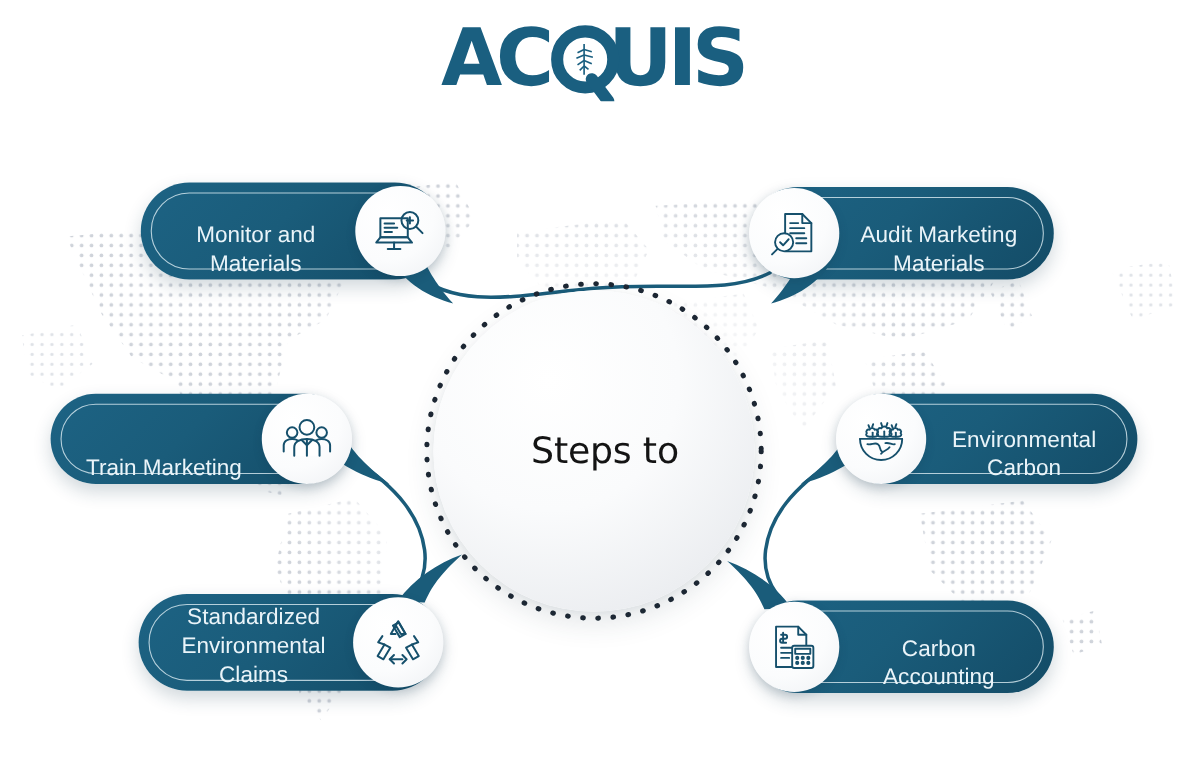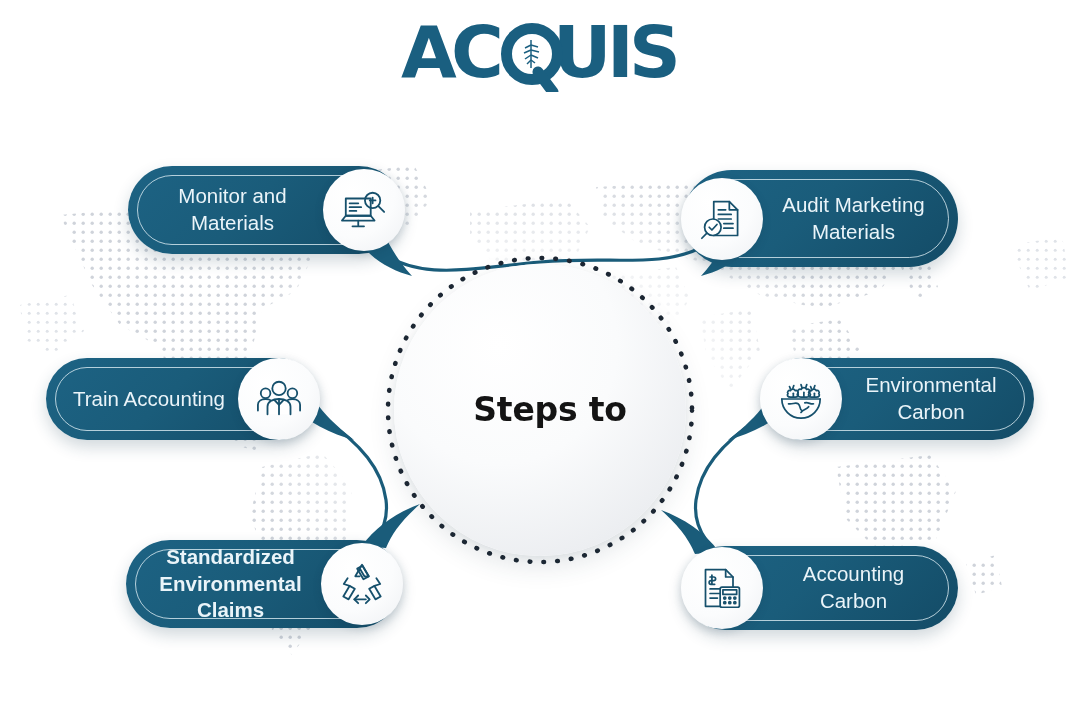--- a/index.html
+++ b/index.html
@@ -56,21 +56,21 @@
     position: absolute; left: 0; top: 0;
     width: 292px; height: 292px;
     border-radius: 50%;
     background: radial-gradient(circle at 36% 28%, #ffffff 0%, #fafbfc 42%, #eceef1 78%, #e2e5e9 100%);
     box-shadow: 0 10px 26px rgba(40,60,80,.13), 0 2px 6px rgba(40,60,80,.06);
     display: flex; align-items: center; justify-content: center;
   }
   .center-title {
     font-family: "DejaVu Sans", sans-serif;
     font-size: 33px;
-    font-weight: 700;
+    font-weight: 400;
     line-height: 1.27;
     color: #141414;
     text-align: center;
     letter-spacing: -.2px;
     width: 250px;
     margin-left: 20px;
   }
 
   
   .pill {
@@ -79,21 +79,21 @@
     display: flex;
     align-items: center;
   }
   .pill-body {
     position: relative;
     width: 100%; height: 100%;
     border-radius: 999px;
     background: linear-gradient(135deg, #1d6384 0%, #1a5c7a 45%, #134b66 100%);
     box-shadow: 0 7px 16px rgba(25,60,82,.20);
     display: flex;
-    align-items: center;
+    align-items: flex-end;
   }
   .pill-inner-outline {
     position: absolute;
     left: 9px; top: 9px; right: 9px; bottom: 9px;
     border: 1.4px solid rgba(220,236,243,.80);
     border-radius: 999px;
     pointer-events: none;
   }
   .pill-label {
     color: #eaf4f9;
@@ -249,21 +249,21 @@
               <path d="M9 25 h7"></path>
             <circle cx="33" cy="14" r="8"></circle>
             <path d="M39 20 L45 26"></path>
             <path d="M30 14 h6 M33 11 v6"></path>
           </g>
         </svg>
       </div>
     </div>
   </div>
 
-  <div class="pill right" style="left:683px; top:170px; width:275px; height:97px;">
+  <div class="pill right" style="left:683px; top:170px; width:275px; height:84px;">
     <svg class="tail" style="left:10px; top:64px;" width="70" height="46" viewBox="0 0 70 46" aria-hidden="true">
       <path d="M64 2 C 52 24 30 36 8 42 C 24 24 30 12 36 0 Z" fill="#1a5c7a"></path>
     </svg>
     <div class="pill-body">
       <div class="pill-inner-outline"></div>
       <div class="icon-bubble">
         <svg class="ico" width="44" height="44" viewBox="0 0 48 48" aria-hidden="true">
           <g fill="none" stroke="#16506c" stroke-width="1.9" stroke-linecap="round" stroke-linejoin="round">
             <path d="M15 5 h17 l9 9 v28 H15 z"></path>
             <path d="M32 5 v9 h9"></path>
@@ -285,21 +285,21 @@
     </div>
   </div>
 
   <div class="pill left" style="left:46px; top:358px; width:272px; height:82px;">
     <svg class="tail" style="left:238px; top:44px;" width="74" height="46" viewBox="0 0 74 46" aria-hidden="true">
       <path d="M6 2 C 22 20 48 32 70 38 C 50 22 40 12 32 0 Z" fill="#1a5c7a"></path>
     </svg>
     <div class="pill-body">
       <div class="pill-inner-outline"></div>
       <div class="pill-label">
-        <div>Train Accounting</div>
+        <div>Train Marketing</div>
       </div>
       <div class="icon-bubble">
         <svg class="ico" width="46" height="46" viewBox="0 0 48 48" aria-hidden="true">
           <g fill="none" stroke="#16506c" stroke-width="1.9" stroke-linecap="round" stroke-linejoin="round">
             <circle cx="10" cy="18" r="5"></circle>
             <path d="M2 36 v-6 c0-4 4-6 8-6 s8 2 8 6 v6"></path>
             <circle cx="38" cy="18" r="5"></circle>
             <path d="M46 36 v-6 c0-4 -4-6 -8-6 s-8 2 -8 6 v6"></path>
             <circle cx="24" cy="13" r="7" fill="#ffffff"></circle>
             <path d="M12 40 v-8 c0-5 5-8 12-8 s12 3 12 8 v8" fill="#ffffff"></path>
@@ -338,21 +338,21 @@
           </g>
         </svg>
       </div>
       <div class="pill-label">
         <div>Environmental</div>
         <div>Carbon</div>
       </div>
     </div>
   </div>
 
-  <div class="pill left" style="left:126px; top:540px; width:275px; height:88px;font-weight:bold;">
+  <div class="pill left" style="left:126px; top:540px; width:275px; height:88px;">
     <svg class="tail" style="left:228px; top:-40px;" width="70" height="48" viewBox="0 0 70 48" aria-hidden="true">
       <path d="M8 46 C 22 26 44 12 66 4 C 46 22 38 34 32 48 Z" fill="#1a5c7a"></path>
     </svg>
     <div class="pill-body">
       <div class="pill-inner-outline"></div>
       <div class="pill-label">
         <div>Standardized</div>
         <div>Environmental</div>
         <div>Claims</div>
       </div>
@@ -394,19 +394,19 @@
             <circle cx="27" cy="35" r="1.1"></circle>
               <circle cx="32.5" cy="35" r="1.1"></circle>
               <circle cx="38" cy="35" r="1.1"></circle>
             <circle cx="27" cy="40" r="1.1"></circle>
               <circle cx="32.5" cy="40" r="1.1"></circle>
               <circle cx="38" cy="40" r="1.1"></circle>
           </g>
         </svg>
       </div>
       <div class="pill-label">
+        <div>Carbon</div>
         <div>Accounting</div>
-        <div>Carbon</div>
       </div>
     </div>
   </div>
 
 </div>
 
 </body></html>

